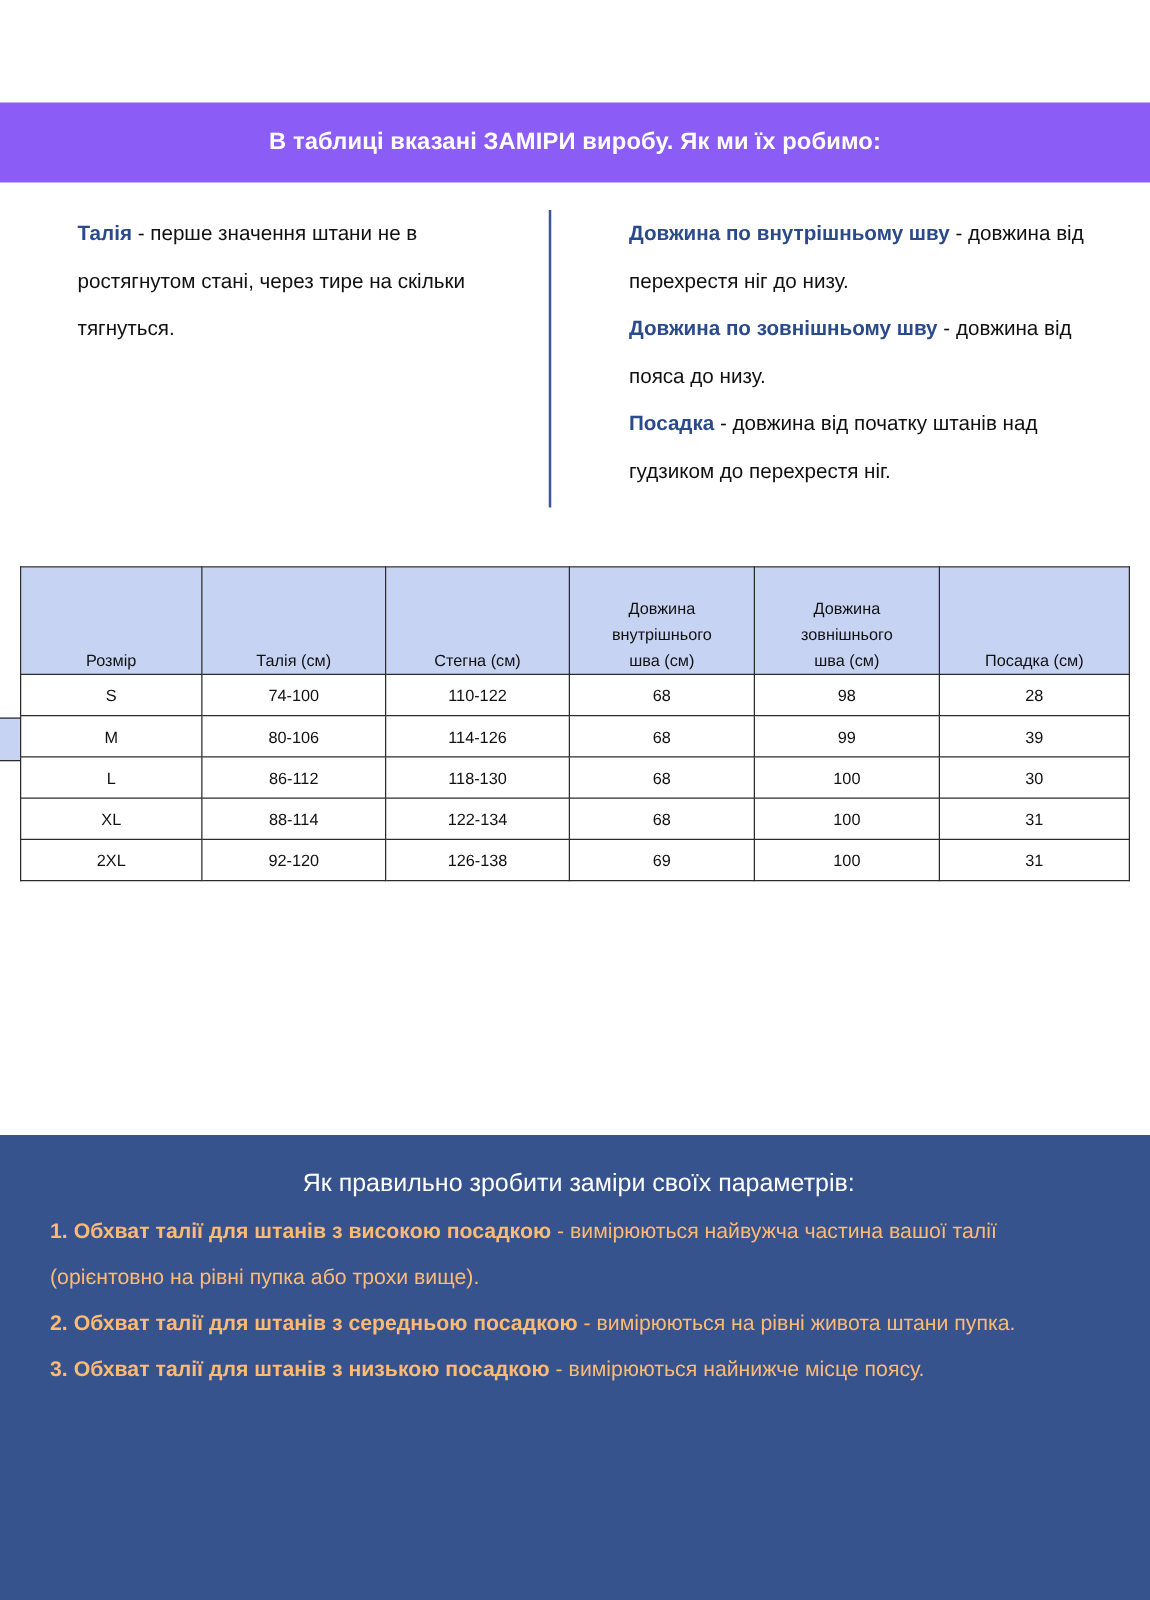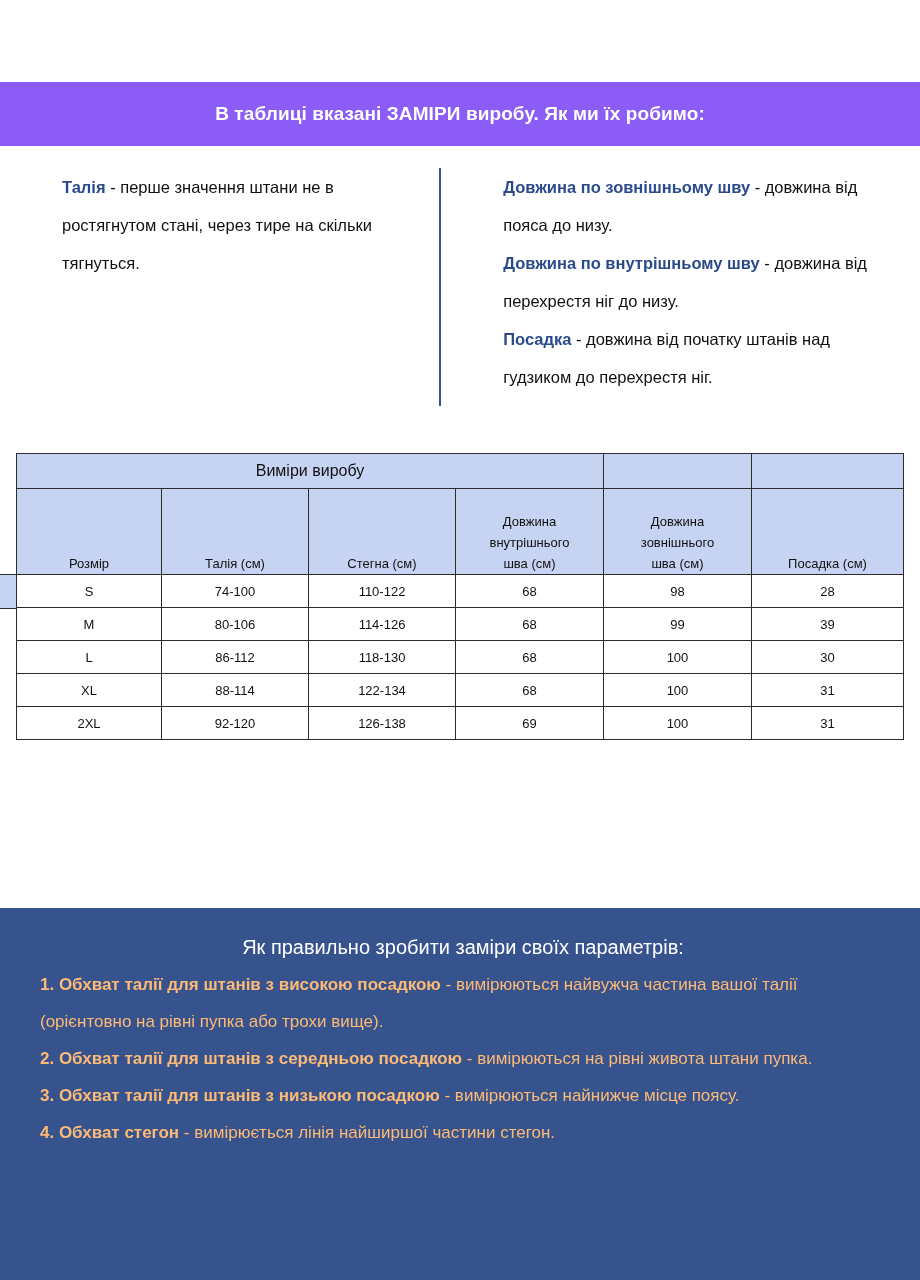--- a/index.html
+++ b/index.html
@@ -179,24 +179,24 @@
   </div>
 
   <div class="defs">
     <div class="defs-col left">
       <div class="def-line">
         <span class="def-term">Талія</span><span> - перше значення штани не в ростягнутом стані, через тире на скільки тягнуться.</span>
       </div>
     </div>
     <div class="defs-col right">
       <div class="def-line">
-        <span class="def-term">Довжина по зовнішньому шву</span><span> - довжина від пояса до низу.</span>
+        <span class="def-term">Довжина по внутрішньому шву</span><span> - довжина від перехрестя ніг до низу.</span>
       </div>
       <div class="def-line">
-        <span class="def-term">Довжина по внутрішньому шву</span><span> - довжина від перехрестя ніг до низу.</span>
+        <span class="def-term">Довжина по зовнішньому шву</span><span> - довжина від пояса до низу.</span>
       </div>
       <div class="def-line">
         <span class="def-term">Посадка</span><span> - довжина від початку штанів над гудзиком до перехрестя ніг.</span>
       </div>
     </div>
   </div>
   <div class="defs-divider"></div>
 
   <div class="gutter-stub"></div>
 
@@ -204,25 +204,20 @@
     <table class="size-table">
       <colgroup>
         <col class="col-size">
         <col class="col-waist">
         <col class="col-hips">
         <col class="col-inseam">
         <col class="col-outseam">
         <col class="col-rise">
       </colgroup>
       <thead>
-        <tr class="row-merged">
-          <td class="hdr-fill merged-label" colspan="4">Виміри виробу</td>
-          <td class="hdr-fill"></td>
-          <td class="hdr-fill"></td>
-        </tr>
         <tr class="row-cols">
           <th class="hdr-fill">
             <span>Розмір</span>
           </th>
           <th class="hdr-fill">
             <span>Талія (см)</span>
           </th>
           <th class="hdr-fill">
             <span>Стегна (см)</span>
           </th>
@@ -291,18 +286,15 @@
 
     <div class="bottom-line">
       <b>1. Обхват талії для штанів з високою посадкою</b><span> - вимірюються найвужча частина вашої талії (орієнтовно на рівні пупка або трохи вище).</span>
     </div>
     <div class="bottom-line">
       <b>2. Обхват талії для штанів з середньою посадкою</b><span> - вимірюються на рівні живота штани пупка.</span>
     </div>
     <div class="bottom-line">
       <b>3. Обхват талії для штанів з низькою посадкою</b><span> - вимірюються найнижче місце поясу.</span>
     </div>
-    <div class="bottom-line">
-      <b>4. Обхват стегон</b><span> - вимірюється лінія найширшої частини стегон.</span>
-    </div>
   </div>
 
 </div>
 
 </body></html>

